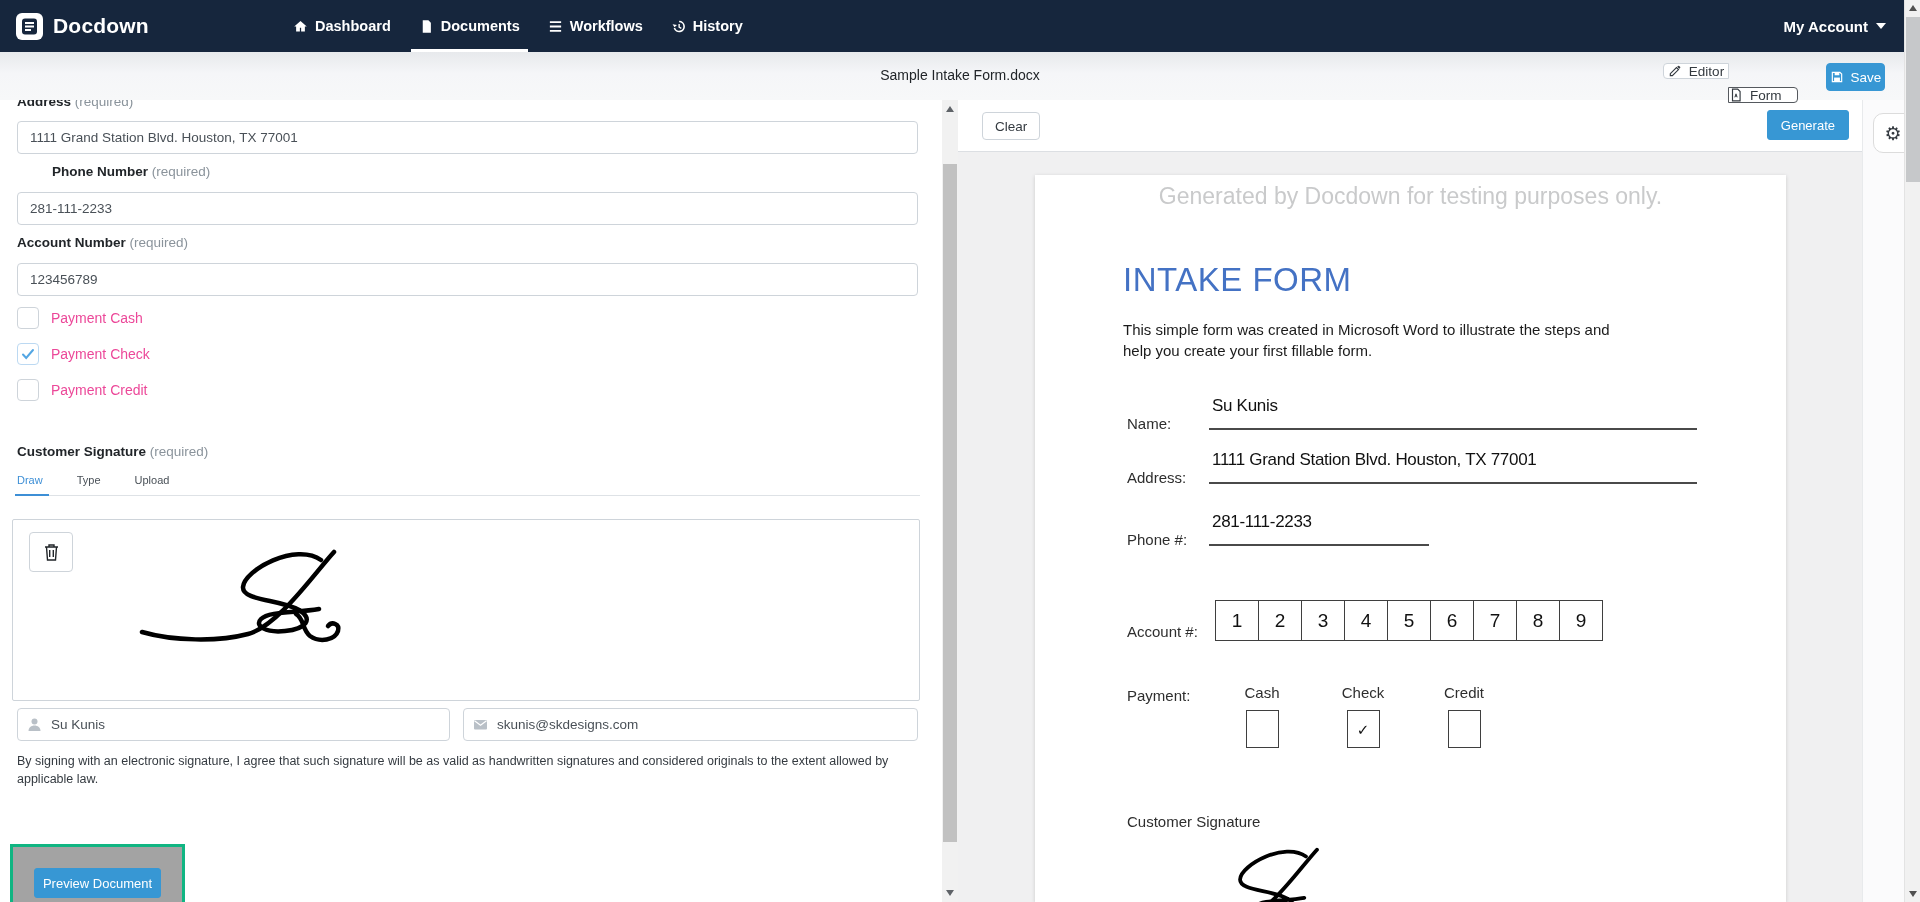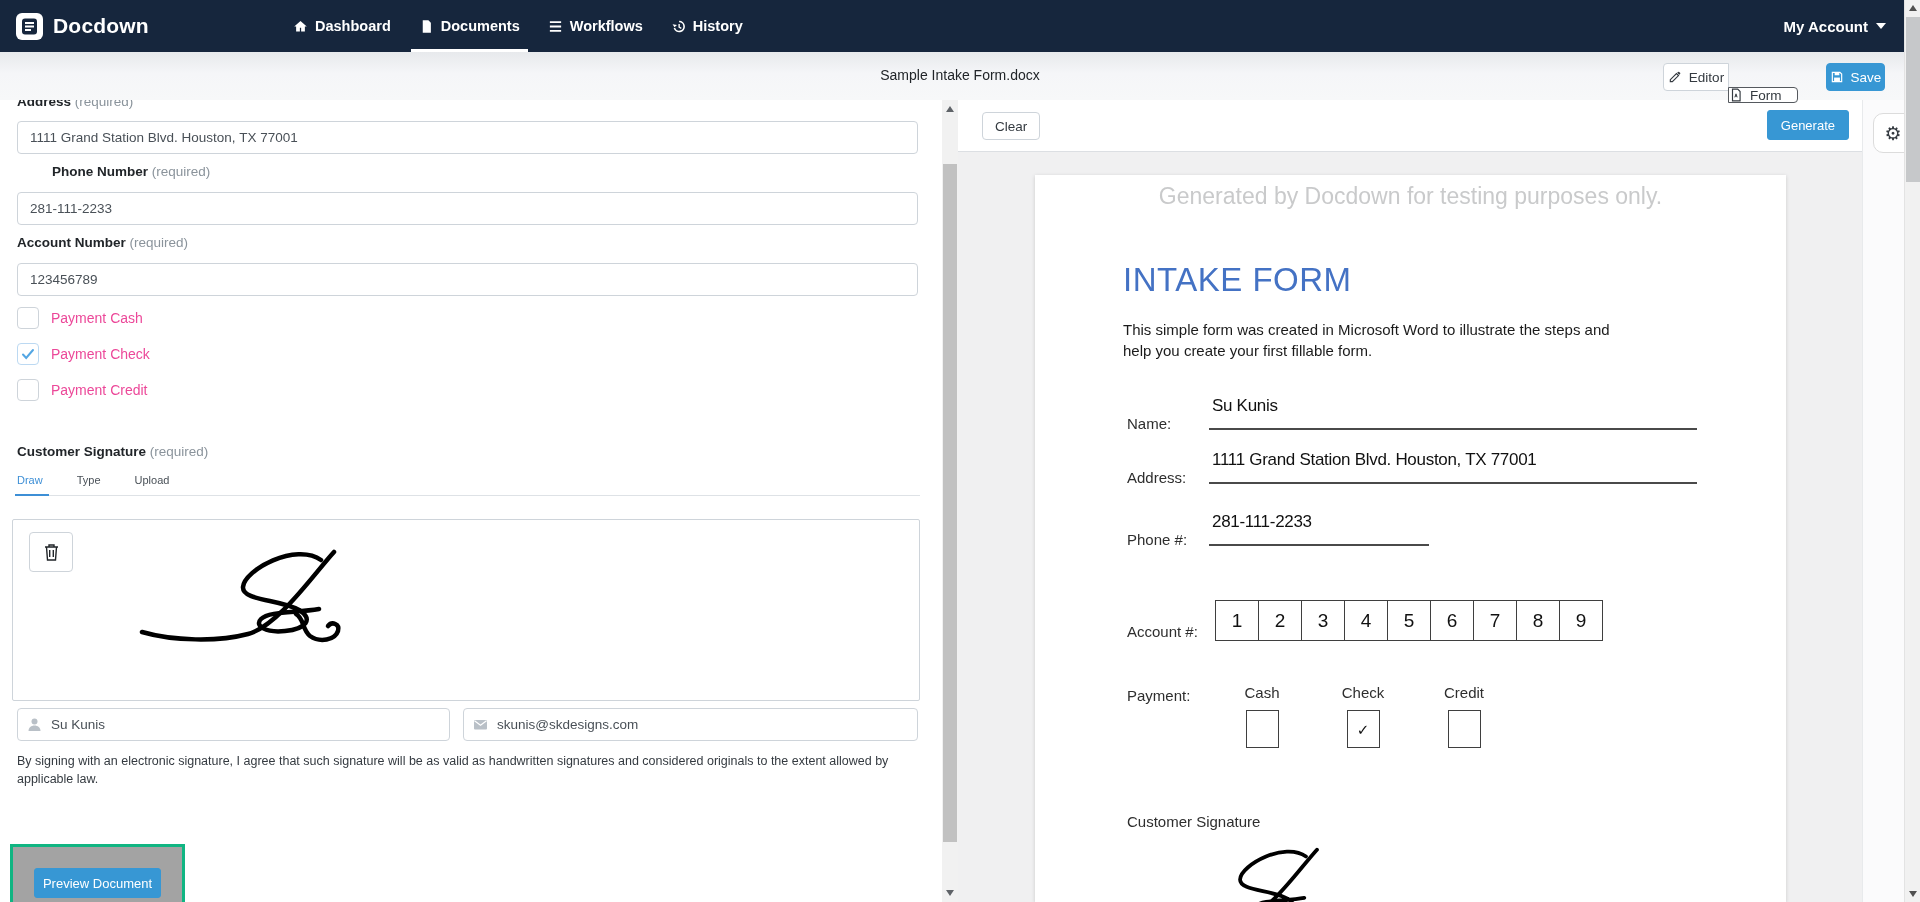--- a/index.html
+++ b/index.html
@@ -20,21 +20,21 @@
   .account { position:absolute; right:34px; top:0; height:52px; display:flex; align-items:center; gap:8px; color:#fff; font-size:15px; font-weight:bold; cursor:pointer; }
   .chev { width:0; height:0; border-left:5px solid transparent; border-right:5px solid transparent; border-top:6px solid #fff; }
 
   
   .subheader { position:absolute; left:0; top:52px; width:1920px; height:48px;
     background:linear-gradient(180deg,#e7e9ec 0%,#f5f6f8 45%,#f7f8f9 100%); z-index:10; }
   .doc-title { position:absolute; left:0; right:0; top:15px; text-align:center; font-size:14px; color:#212529; }
   .btn { border:1px solid #ced4da; background:#fff; color:#343a40; font-size:13.5px; border-radius:4px; display:inline-flex; align-items:center; gap:7px; cursor:pointer; font-family:inherit; }
   .btn svg { width:14px; height:14px; }
   .btn-group { position:absolute; right:122px; top:11px; display:flex; }
-  .btn-editor { width:66px; height:28px; justify-content:center; border-radius:4px 0 0 4px; }
+  .btn-editor { width:66px; height:16px; justify-content:center; border-radius:4px 0 0 4px; }
   .btn-form { width:70px; height:16px; justify-content:flex-start; border-radius:0 4px 4px 0; border:1px solid #55595e; margin-left:-1px; z-index:2;margin-top:24px; }
   .btn-save { position:absolute; right:35px; top:11px; width:59px; height:28px; background:#3797d4; border:1px solid #3797d4; color:#fff; justify-content:center; }
 
   
   .left-panel { position:absolute; left:0; top:100px; width:958px; height:802px; background:#fff; overflow:hidden; }
   .f-label { position:absolute; font-size:13.5px; font-weight:bold; color:#212529; }
   .f-label .req { font-weight:normal; color:#8a939b; }
   .f-input { position:absolute; height:33px; border:1px solid #ced4da; border-radius:4px; font-size:13.5px; color:#495057; padding:0 12px; font-family:inherit; background:#fff; }
   .check-row { position:absolute; left:17px; display:flex; align-items:center; gap:12px; }
   .checkbox { width:22px; height:22px; border:1px solid #ced4da; border-radius:4px; background:#fff; display:flex; align-items:center; justify-content:center; cursor:pointer; }

